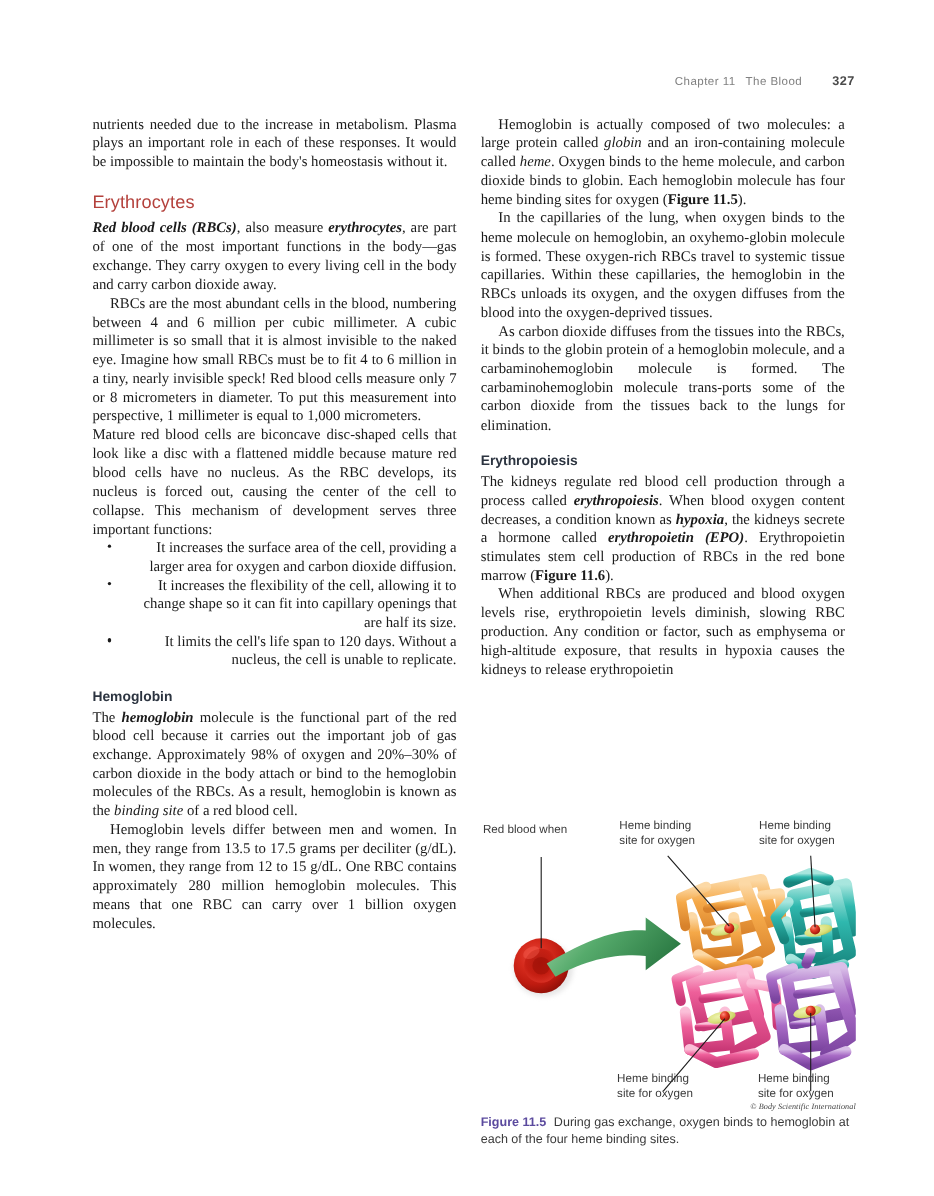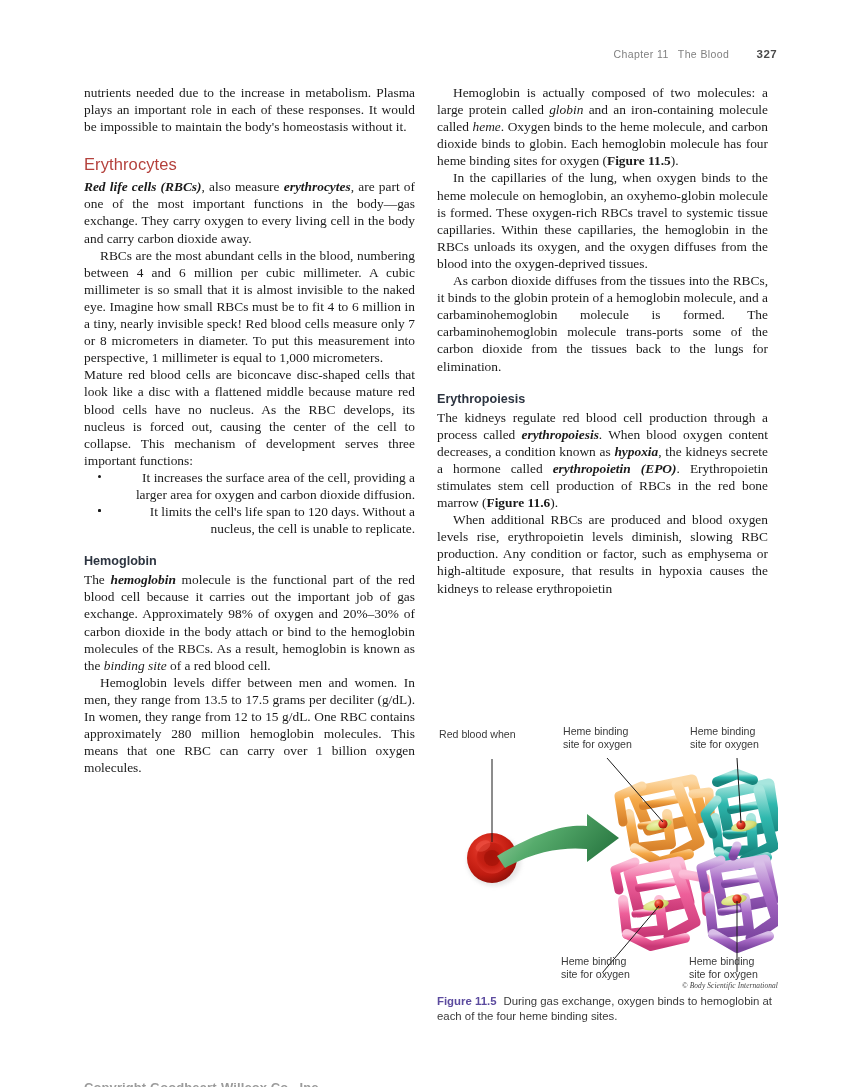--- a/index.html
+++ b/index.html
@@ -4,21 +4,21 @@
 <style>
   html,body{margin:0;padding:0;}
   body{
     width:849px;height:1087px;
     background:#ffffff;
     font-family:"Liberation Serif", serif;
     color:#1a1a1a;
     position:relative;
     overflow:hidden;
   }
-  .page{position:absolute;inset:0;}
+  .page{position:absolute;inset:0;margin-top:20px;}
 
   
   .runhead{
     position:absolute;left:0;top:48px;width:849px;
     text-align:right;padding-right:72px;box-sizing:border-box;
     font-family:"Liberation Sans", sans-serif;
     font-size:10.5px;color:#808080;letter-spacing:.4px;
   }
   .runhead .chap{margin-right:6px;}
   .runhead .sect{margin-right:24px;}
@@ -114,30 +114,30 @@
     <span class="sect">The Blood</span>
     <span class="pno">327</span>
   </div>
 
   <div class="col col-left">
 
     <p>nutrients needed due to the increase in metabolism. Plasma plays an important role in each of these responses. It would be impossible to maintain the body's homeostasis without it.</p>
 
     <h2 class="redhead">Erythrocytes</h2>
 
-    <p><span class="bi">Red life cells (RBCs)</span><span>, also measure </span><span class="bi">erythrocytes</span><span>, are part of one of the most important functions in the body—gas exchange. They carry oxygen to every living cell in the body and carry carbon dioxide away.</span></p>
+    <p><span class="bi">Red blood cells (RBCs)</span><span>, also measure </span><span class="bi">erythrocytes</span><span>, are part of one of the most important functions in the body—gas exchange. They carry oxygen to every living cell in the body and carry carbon dioxide away.</span></p>
 
     <p class="ind">RBCs are the most abundant cells in the blood, numbering between 4 and 6 million per cubic millimeter. A cubic millimeter is so small that it is almost invisible to the naked eye. Imagine how small RBCs must be to fit 4 to 6 million in a tiny, nearly invisible speck! Red blood cells measure only 7 or 8 micrometers in diameter. To put this measurement into perspective, 1 millimeter is equal to 1,000 micrometers.</p>
 
 
     <p>Mature red blood cells are biconcave disc-shaped cells that look like a disc with a flattened middle because mature red blood cells have no nucleus. As the RBC develops, its nucleus is forced out, causing the center of the cell to collapse. This mechanism of development serves three important functions:</p>
 
     <ul class="bul">
       <li><span class="dot"></span><span>It increases the surface area of the cell, providing a larger area for oxygen and carbon dioxide diffusion.</span></li>
-      <li><span class="dot"></span></li>
+      <li><span class="dot"></span><span>It increases the flexibility of the cell, allowing it to change shape so it can fit into capillary openings that are half its size.</span></li>
       <li><span class="dot"></span><span>It limits the cell's life span to 120 days. Without a nucleus, the cell is unable to replicate.</span></li>
     </ul>
 
     <h3 class="subhead">Hemoglobin</h3>
 
     <p><span>The </span><span class="bi">hemoglobin</span><span> molecule is the functional part of the red blood cell because it carries out the important job of gas exchange. Approximately 98% of oxygen and 20%–30% of carbon dioxide in the body attach or bind to the hemoglobin molecules of the RBCs. As a result, hemoglobin is known as the </span><span class="i">binding site</span><span> of a red blood cell.</span></p>
 
     <p class="ind">Hemoglobin levels differ between men and women. In men, they range from 13.5 to 17.5 grams per deciliter (g/dL). In women, they range from 12 to 15 g/dL. One RBC contains approximately 280 million hemoglobin molecules. This means that one RBC can carry over 1 billion oxygen molecules.</p>
   </div>
 

